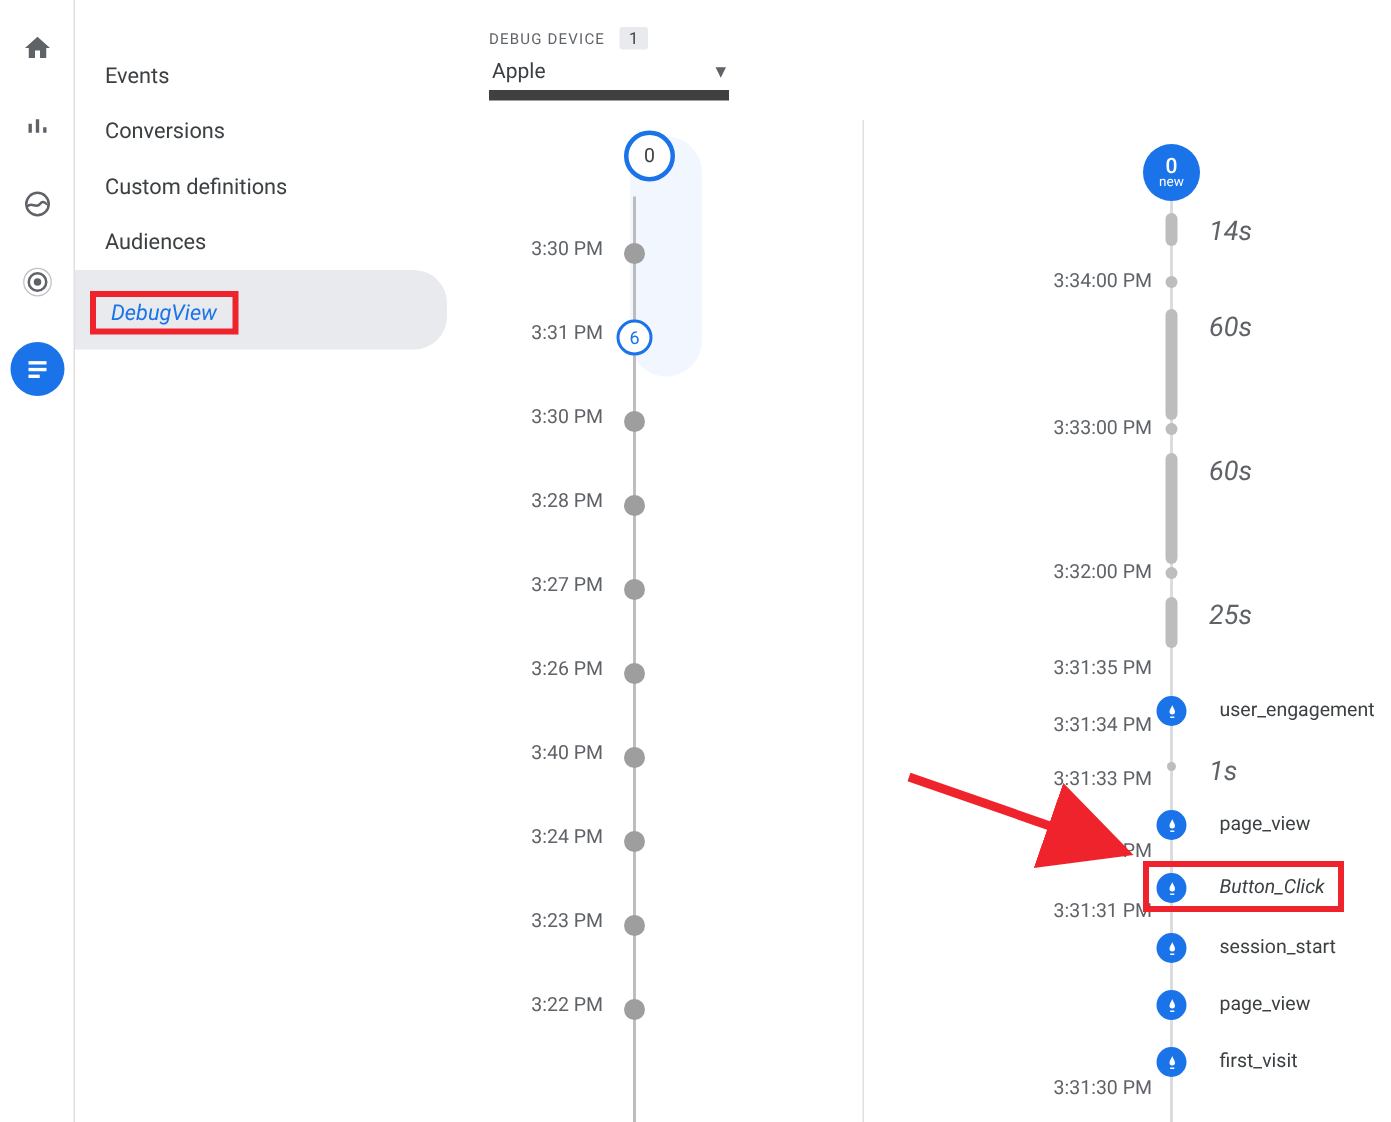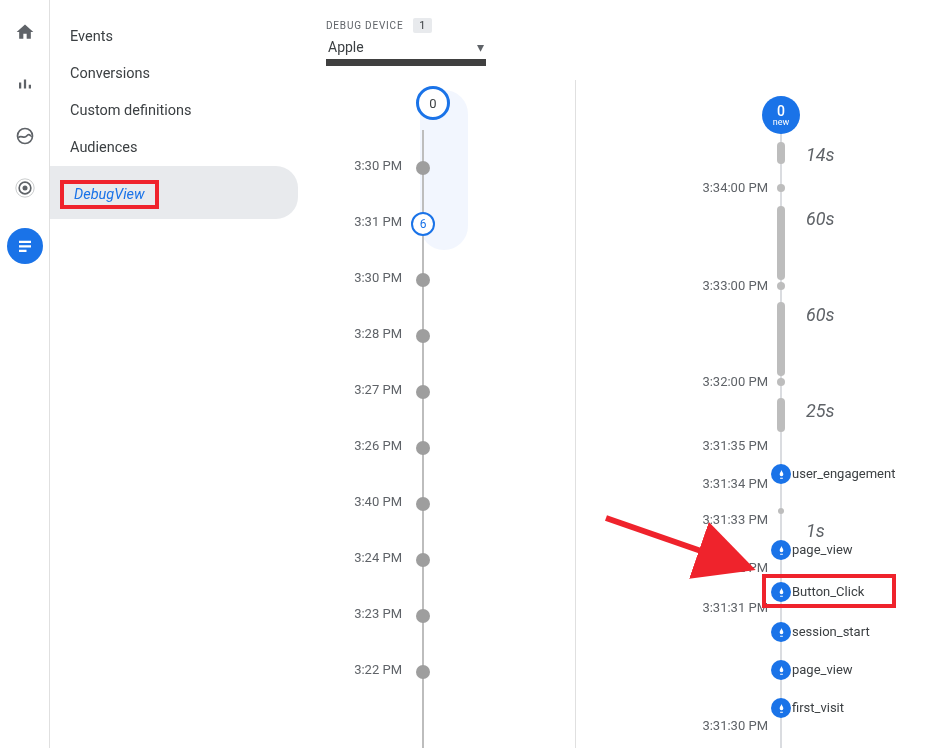--- a/index.html
+++ b/index.html
@@ -5,21 +5,21 @@
   * { box-sizing: border-box; margin: 0; padding: 0; }
   html, body { width: 927px; height: 748px; font-family: "Google Sans", Roboto, Arial, sans-serif; background:#fff; color:#3c4043; overflow:hidden; }
   .app { display:flex; width:100%; height:100%; }
 
   
   .rail { width:50px; border-right:1px solid #e0e0e0; display:flex; flex-direction:column; align-items:center; padding-top:20px; gap:28px; }
   .rail-icon { width:24px; height:24px; display:flex; align-items:center; justify-content:center; color:#5f6368; border-radius:50%; }
   .rail-icon.active { background:#1a73e8; width:36px; height:36px; color:#fff; }
 
   
-  .sidebar { width:248px; padding-top:18px; }
+  .sidebar { width:248px; padding-top:32px; }
   .nav-item { padding:10px 20px; font-size:14.5px; color:#3c4043; cursor:pointer; border-radius:0 22px 22px 0; }
   .nav-item.selected { background:#e8eaed; color:#1a73e8; }
   .highlight-box-nav { border:4px solid #EF232C; display:inline-block; padding:2px 10px; margin-left:10px; margin-top:4px;font-style:italic; }
 
   
   .main { flex:1; padding:14px 20px 16px 28px; position:relative; }
   .debug-device-label { font-size:10px; letter-spacing:.8px; color:#5f6368; text-transform:uppercase; }
   .debug-device-badge { display:inline-block; background:#e8eaed; color:#3c4043; font-size:11px; padding:1px 6px; border-radius:2px; margin-left:6px; }
   .device-select { display:flex; align-items:center; justify-content:space-between; width:160px; border-bottom:7px solid #404040; padding:6px 2px 4px; font-size:14px; color:#3c4043; cursor:pointer; }
   .device-select .chev { color:#5f6368; }
@@ -40,21 +40,21 @@
   .stream-line { position:absolute; left:204px; top:30px; width:2px; height:640px; background:#dadce0; }
   .stream-bubble { position:absolute; left:186px; top:16px; width:38px; height:38px; border-radius:50%; background:#1a73e8; color:#fff; display:flex; flex-direction:column; align-items:center; justify-content:center; font-size:13px; }
   .stream-bubble .cnt { font-size:14px; font-weight:500; }
   .stream-bubble .lbl { font-size:9px; margin-top:-2px; }
   .seg { position:absolute; left:201px; width:8px; background:#bdbdbd; border-radius:4px; }
   .seg-label { position:absolute; left:230px; font-size:18px; color:#5f6368; font-style:italic; }
   .time-label { position:absolute; left:106px; font-size:13px; color:#5f6368; width:86px; text-align:right; }
   .tiny-dot { position:absolute; left:202px; width:6px; height:6px; border-radius:50%; background:#bdbdbd; }
   .ev-dot { position:absolute; left:195px; width:20px; height:20px; border-radius:50%; background:#1a73e8; display:flex; align-items:center; justify-content:center; }
   .ev-dot svg { fill:#fff; }
-  .ev-name { position:absolute; left:216px; font-size:13px; color:#3c4043; white-space:nowrap;text-align:center; }
+  .ev-name { position:absolute; left:237px; font-size:13px; color:#3c4043; white-space:nowrap;text-align:center; }
   .highlight-ev { position:absolute; border:4px solid #EF232C; }
 
   
   .arrow-svg { position:absolute; pointer-events:none; }
 </style>
 </head>
 <body>
 
 <div class="app">
 
@@ -189,39 +189,39 @@
           <div class="time-label" style="top: 358px;">3:31:35 PM</div>
           <div class="time-label" style="top: 396px;">3:31:34 PM</div>
           <div class="time-label" style="top: 432px;">3:31:33 PM</div>
           <div class="time-label" style="top: 480px;">3:31:32 PM</div>
           <div class="time-label" style="top: 520px;">3:31:31 PM</div>
           <div class="time-label" style="top: 638px;">3:31:30 PM</div>
           <div class="tiny-dot" style="top: 104px; width: 8px; height: 8px; left: 201px;"></div>
           <div class="tiny-dot" style="top: 202px; width: 8px; height: 8px; left: 201px;"></div>
           <div class="tiny-dot" style="top: 298px; width: 8px; height: 8px; left: 201px;"></div>
           <div class="tiny-dot" style="top: 428px;"></div>
-          <div class="seg-label" style="top: 424px; margin-top: 16px;">1s</div>
+          <div class="seg-label" style="top: 424px;">1s</div>
           <div class="ev-dot" style="top: 384px;">
             <svg width="11" height="11" viewBox="0 0 24 24">
               <path d="M12 2c-1 4-4 6-4 10a4 4 0 0 0 8 0c0-4-3-6-4-10zM9 19h6v2H9z"></path>
             </svg>
           </div>
           <div class="ev-name" style="top: 386px;">user_engagement</div>
           <div class="ev-dot" style="top: 460px;">
             <svg width="11" height="11" viewBox="0 0 24 24">
               <path d="M12 2c-1 4-4 6-4 10a4 4 0 0 0 8 0c0-4-3-6-4-10zM9 19h6v2H9z"></path>
             </svg>
           </div>
           <div class="ev-name" style="top: 462px;">page_view</div>
           <div class="ev-dot" style="top: 502px;">
             <svg width="11" height="11" viewBox="0 0 24 24">
               <path d="M12 2c-1 4-4 6-4 10a4 4 0 0 0 8 0c0-4-3-6-4-10zM9 19h6v2H9z"></path>
             </svg>
           </div>
-          <div class="ev-name" style="top: 504px;">Button_Click</div>
+          <div class="ev-name" style="top: 504px; font-style: italic;">Button_Click</div>
           <div class="highlight-ev" style="left: 186px; top: 494px; width: 134px; height: 34px;"></div>
           <div class="ev-dot" style="top: 542px;">
             <svg width="11" height="11" viewBox="0 0 24 24">
               <path d="M12 2c-1 4-4 6-4 10a4 4 0 0 0 8 0c0-4-3-6-4-10zM9 19h6v2H9z"></path>
             </svg>
           </div>
           <div class="ev-name" style="top: 544px;">session_start</div>
           <div class="ev-dot" style="top: 580px;">
             <svg width="11" height="11" viewBox="0 0 24 24">
               <path d="M12 2c-1 4-4 6-4 10a4 4 0 0 0 8 0c0-4-3-6-4-10zM9 19h6v2H9z"></path>

